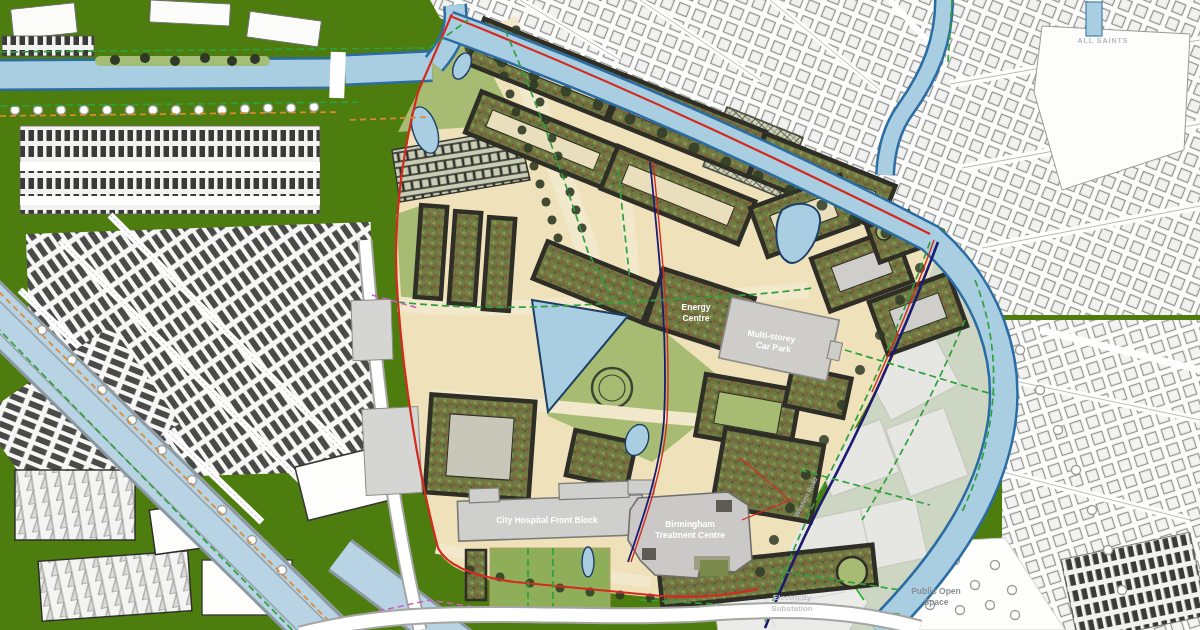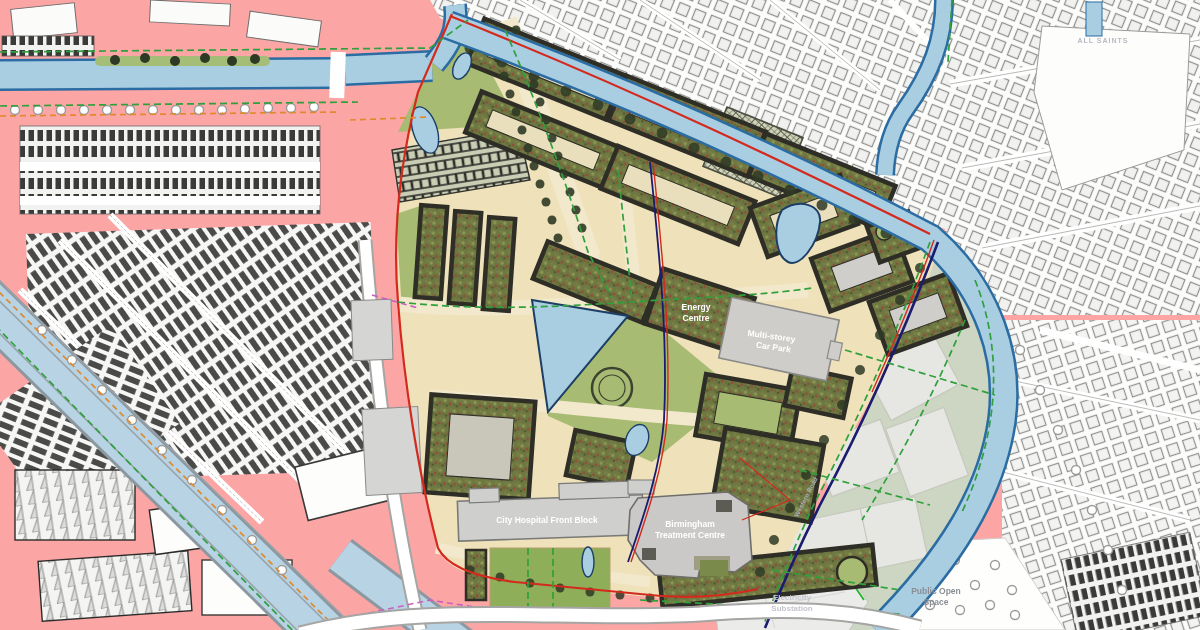--- a/index.html
+++ b/index.html
@@ -1,16 +1,16 @@
 <!DOCTYPE html>
 <html><head>
 <meta charset="utf-8">
 <style>
   html,body{margin:0;padding:0;background:#ffffff;}
-  .stage{position:relative;width:1200px;height:630px;overflow:hidden;background:#fca5a5;
+  .stage{position:relative;width:1200px;height:630px;overflow:hidden;background:#4d7c0f;
          font-family:"Liberation Sans", sans-serif;}
   svg{display:block}
   text{font-family:"Liberation Sans", sans-serif;}
   .bldg-label{fill:#ffffff;font-weight:bold;}
   .faint-label{font-weight:bold;}
 </style>
 </head>
 <body>
 
 <div class="stage">

